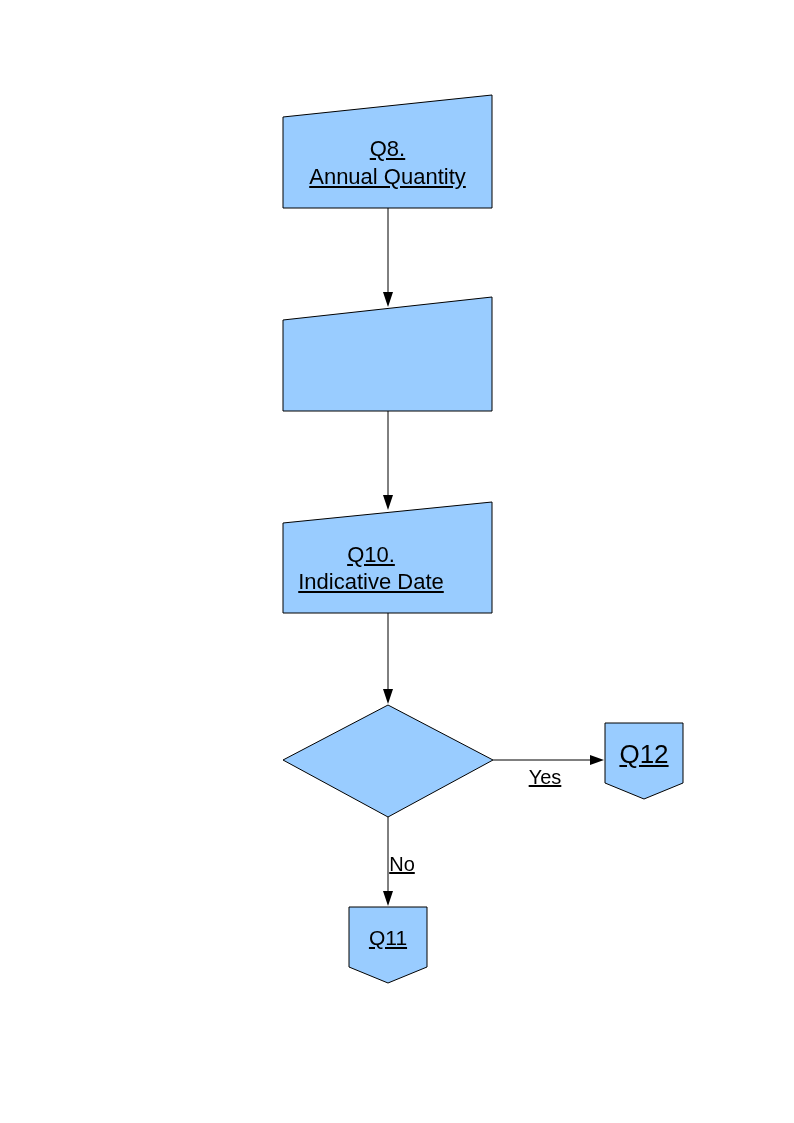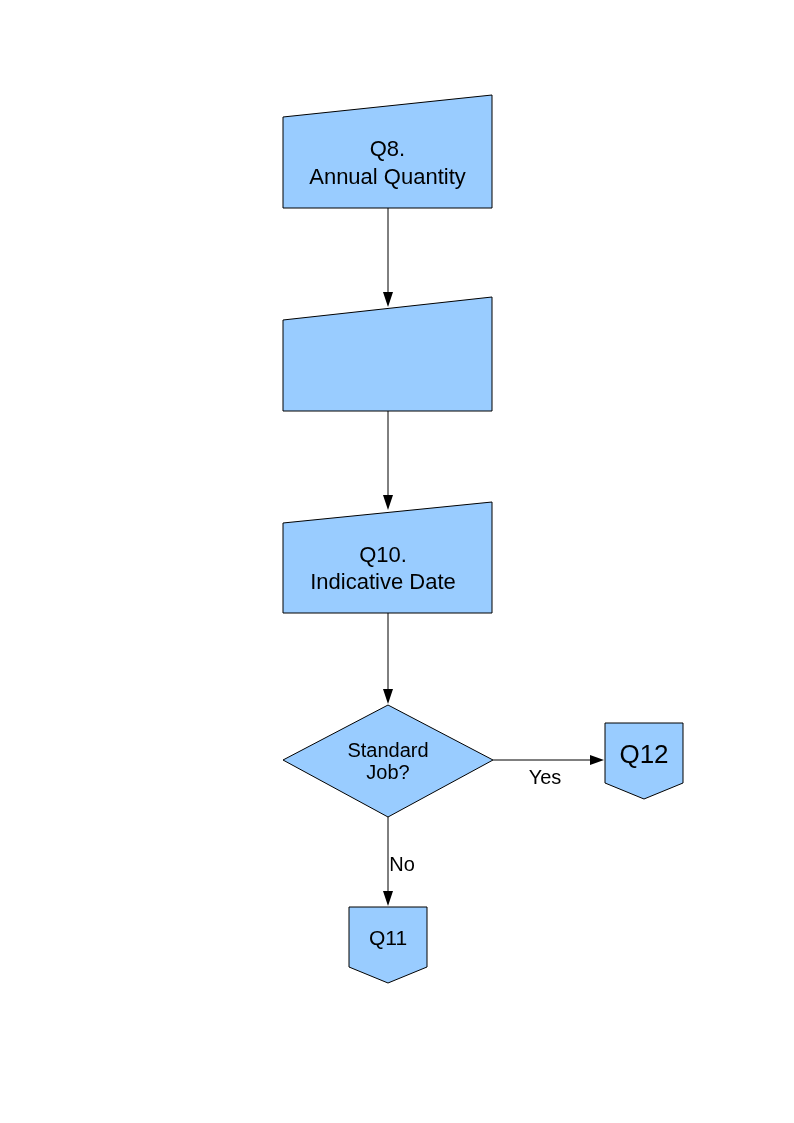--- a/index.html
+++ b/index.html
@@ -38,24 +38,25 @@
   }
   .lbl {
     position: absolute;
     display: flex;
     align-items: center;
     justify-content: center;
     text-align: center;
     white-space: pre-line;
     color: var(--text, #000000);
     pointer-events: none;
+    text-decoration: underline;
   }
   .lbl-q8   { left: 283px; top: 117px; width: 209px; height: 91px;  font-size: 22px; line-height: 1.25; }
   .lbl-q9   { left: 283px; top: 320px; width: 209px; height: 91px;  font-size: 17px; line-height: 1.18; }
-  .lbl-q10  { left: 283px; top: 523px; width: 176px; height: 90px;  font-size: 22px; line-height: 1.25; margin-left: 12px; }
+  .lbl-q10  { left: 283px; top: 523px; width: 176px; height: 90px;  font-size: 22px; line-height: 1.25; }
   .lbl-dec  { left: 283px; top: 705px; width: 210px; height: 112px; font-size: 20px; line-height: 1.1; }
   .lbl-q12  { left: 605px; top: 723px; width: 78px;  height: 62px;  font-size: 26px; }
   .lbl-q11  { left: 349px; top: 907px; width: 78px;  height: 62px;  font-size: 21px; }
   .lbl-yes  { left: 500px; top: 764px; width: 90px;  height: 26px;  font-size: 20px; }
   .lbl-no   { left: 384px; top: 851px; width: 36px;  height: 26px;  font-size: 20px; }
 </style>
 </head>
 <body>
 
 <div class="page">
@@ -88,21 +89,19 @@
     <polygon class="node-shape" points="283,523 492,502 492,613 283,613"></polygon>
     <polygon class="node-shape" points="388,705 493,760 388,817 283,760"></polygon>
     <polygon class="node-shape" points="605,723 683,723 683,783 644,799 605,783"></polygon>
     <polygon class="node-shape" points="349,907 427,907 427,967 388,983 349,967"></polygon>
   </svg>
 
   <div class="lbl lbl-q8">Q8.
 Annual Quantity</div>
   <div class="lbl lbl-q10">Q10.
 Indicative Date</div>
-  <div class="lbl lbl-dec">Standard
-Job?</div>
   <div class="lbl lbl-q12">Q12</div>
   <div class="lbl lbl-q11">Q11</div>
 
   <div class="lbl lbl-yes">Yes</div>
   <div class="lbl lbl-no">No</div>
 
 </div>
 
 </body></html>

